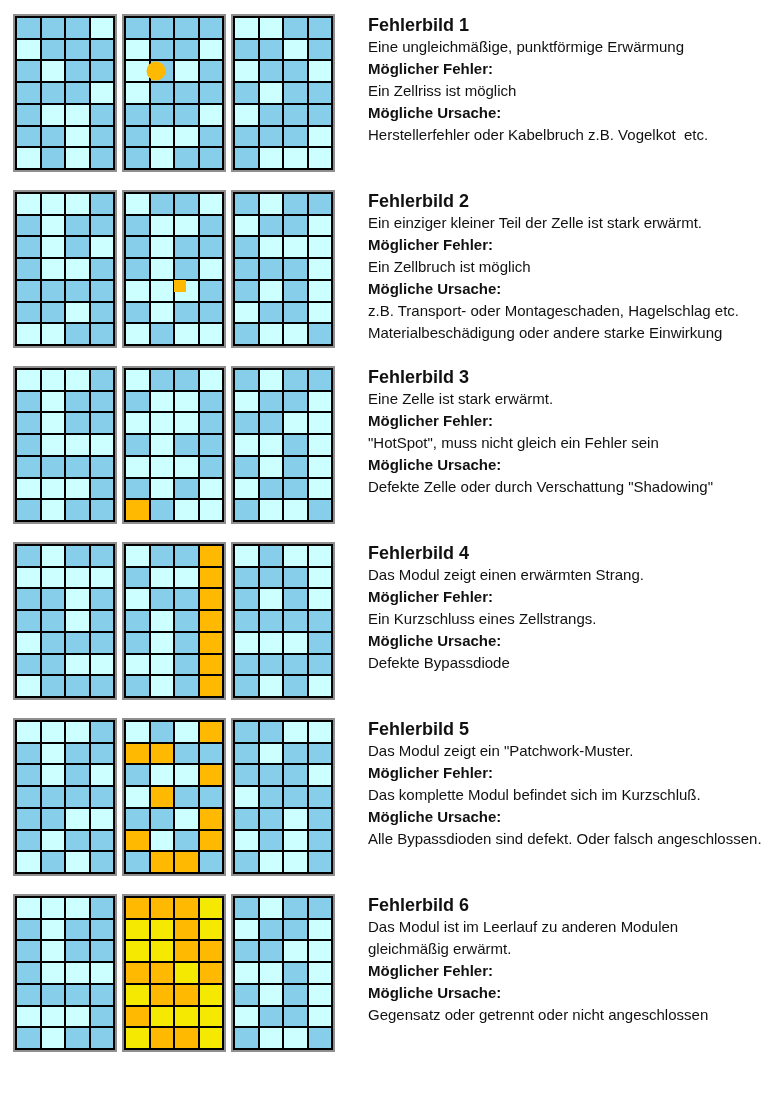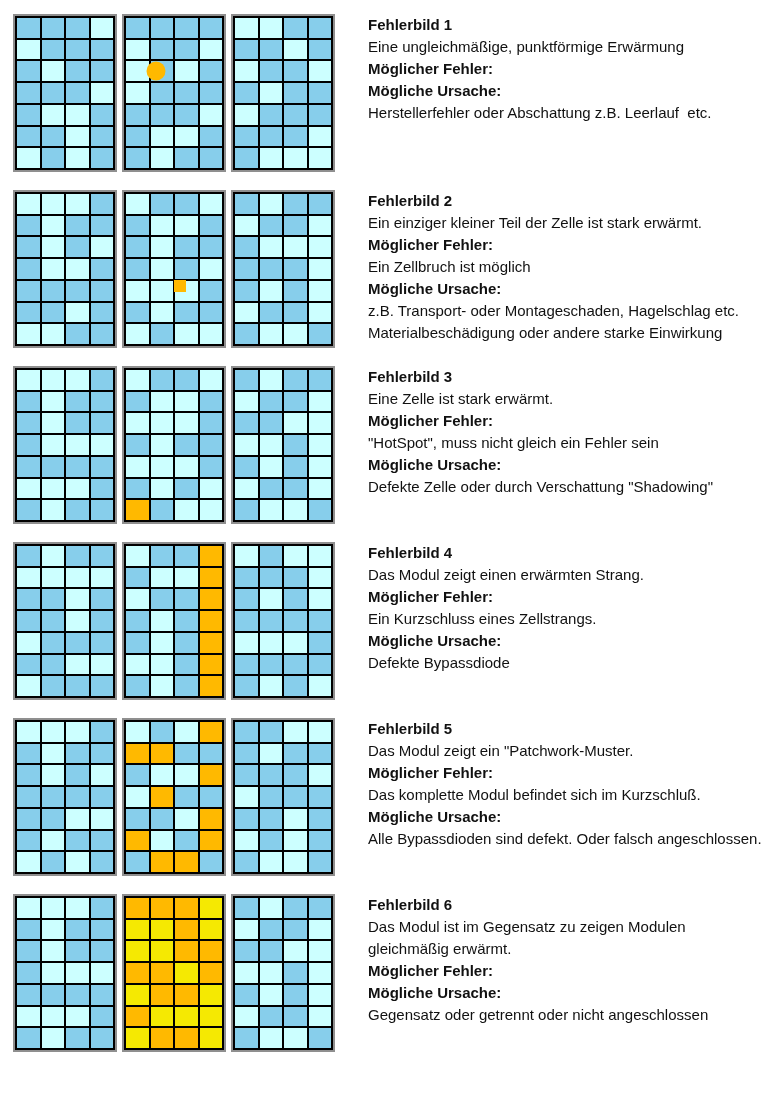--- a/index.html
+++ b/index.html
@@ -20,21 +20,21 @@
     gap:2px;
   }
   .cell { width:100%; height:100%; }
   .c-blue   { background:var(--cell-blue); }
   .c-cyan   { background:var(--cell-cyan); }
   .c-orange { background:var(--hot-orange); }
   .c-yellow { background:var(--hot-yellow); }
   .overlay { position:absolute; background:var(--hot-orange); }
   .overlay.circle { border-radius:50%; transform:translate(-50%,-50%); }
   .text-col { width:405px; padding-top:0; }
-  .title { font-size:15px; line-height:22px; font-weight:700; }
+  .title { font-size:18px; line-height:22px; font-weight:700; }
   .line  { font-size:15px; line-height:22px; font-weight:400; white-space:pre-wrap; }
   .line.bold { font-weight:700; }
 </style>
 </head>
 <body>
 
 <div class="page">
 
   <div class="section">
     <div class="module-col">
@@ -128,22 +128,23 @@
           <div class="cell c-cyan"></div>
           <div class="cell c-cyan"></div>
           <div class="cell c-cyan"></div>
         </div>
       </div>
     <div class="text-col">
       <p class="title">Fehlerbild 1</p>
       <div>
           <p class="line">Eine ungleichmäßige, punktförmige Erwärmung</p>
           <p class="line bold">Möglicher Fehler:</p>
+          <p class="line">Ein Zellriss ist möglich</p>
           <p class="line bold">Mögliche Ursache:</p>
-          <p class="line">Herstellerfehler oder Abschattung z.B. Leerlauf  etc.</p>
+          <p class="line">Herstellerfehler oder Kabelbruch z.B. Vogelkot  etc.</p>
         </div>
     </div>
   </div>
 
   <div class="section">
     <div class="module-col">
         <div class="panel">
           <div class="cell c-cyan"></div>
           <div class="cell c-cyan"></div>
           <div class="cell c-cyan"></div>
@@ -652,21 +653,21 @@
           <div class="cell c-cyan"></div>
           <div class="cell c-blue"></div>
           <div class="cell c-cyan"></div>
           <div class="cell c-cyan"></div>
           <div class="cell c-blue"></div>
         </div>
       </div>
     <div class="text-col">
       <p class="title">Fehlerbild 6</p>
       <div>
-          <p class="line">Das Modul ist im Gegensatz zu zeigen Modulen</p>
+          <p class="line">Das Modul ist im Leerlauf zu anderen Modulen</p>
           <p class="line">gleichmäßig erwärmt.</p>
           <p class="line bold">Möglicher Fehler:</p>
           <p class="line bold">Mögliche Ursache:</p>
           <p class="line">Gegensatz oder getrennt oder nicht angeschlossen</p>
         </div>
     </div>
   </div>
 
 </div>
 

